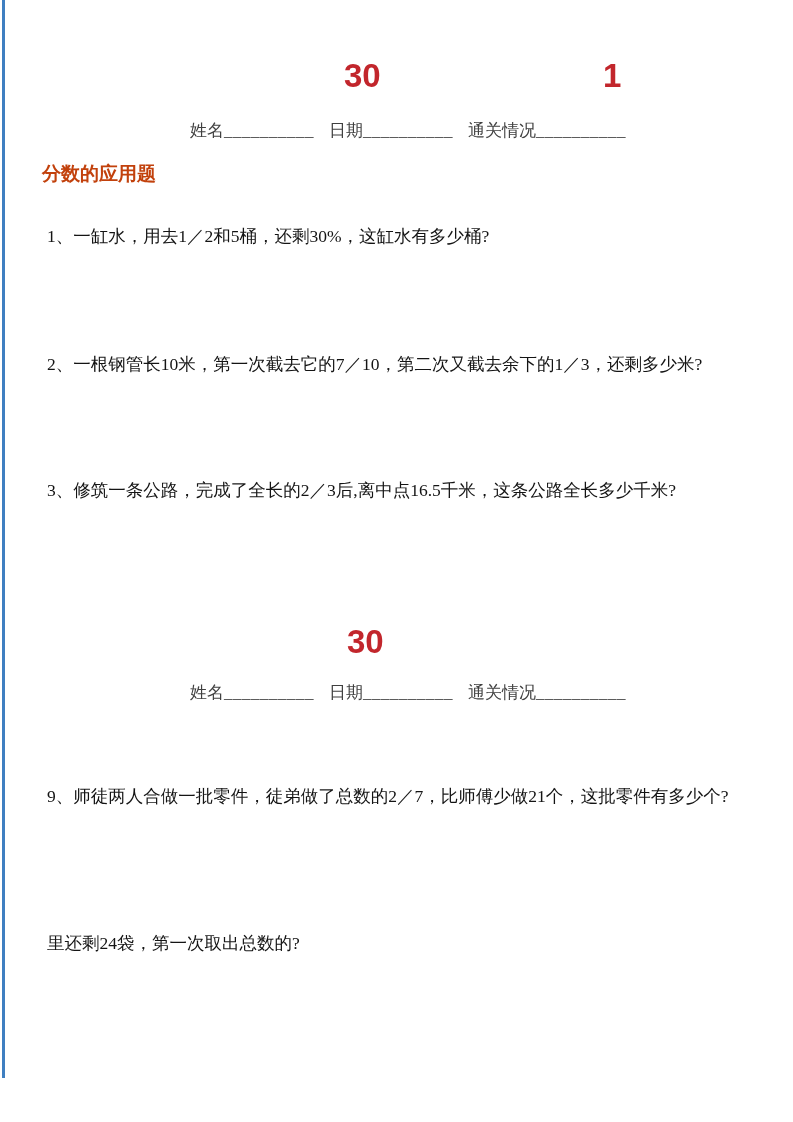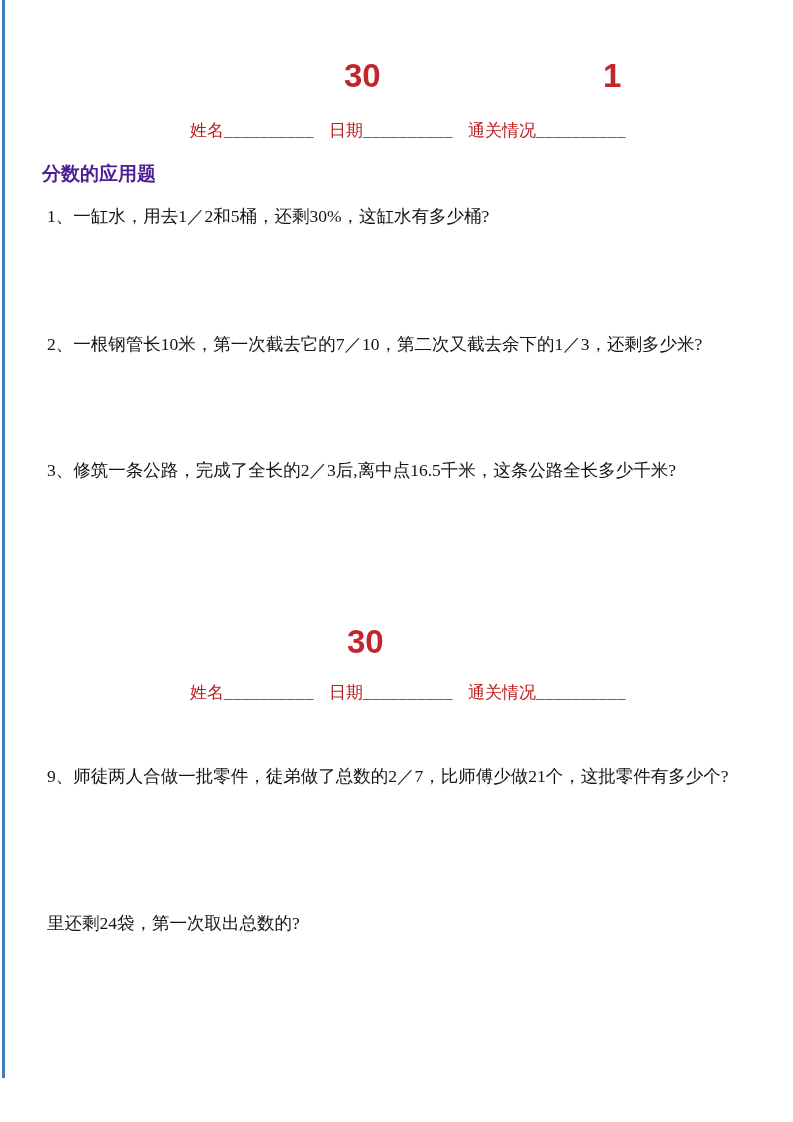--- a/index.html
+++ b/index.html
@@ -28,41 +28,42 @@
     line-height: 36px;
   }
   .hdr-row {
     position: absolute;
     left: 190px;
     display: flex;
     gap: 15px;
     font-size: 17px;
     line-height: 22px;
     white-space: nowrap;
-    color: #b91c1c;
+    color: #404040;
   }
   .hdr-item { display: flex; align-items: flex-end; }
   .blank { letter-spacing: 0.5px; }
   .section-heading {
     position: absolute;
     left: 42px;
     top: 161px;
     font-family: "Liberation Sans", "DejaVu Sans", sans-serif;
     font-weight: 700;
     font-size: 19px;
     line-height: 26px;
   }
   .question {
     position: absolute;
     left: 47px;
     width: 702px;
     font-size: 17.5px;
     line-height: 24px;
     color: #141414;
     white-space: nowrap;
+    margin-top: 20px;
   }
   .question.wrap2 { white-space: normal; }
   .q5-l1 {
     white-space: nowrap;
     text-align: justify;
     text-align-last: justify;
     width: 699px;
     display: block;
   }
   .q5-l2 {
@@ -89,21 +90,21 @@
     <span class="hdr-item">
         <span>日期</span>
         <span class="blank">__________</span>
       </span>
     <span class="hdr-item">
         <span>通关情况</span>
         <span class="blank">__________</span>
       </span>
   </div>
 
-  <div class="section-heading" style="color: #4c1d95;">分数的应用题</div>
+  <div class="section-heading" style="color: #c2410c;">分数的应用题</div>
 
   <div class="question" style="top:204px;">1、一缸水，用去1／2和5桶，还剩30%，这缸水有多少桶?</div>
 
   <div class="question" style="top:332px;">2、一根钢管长10米，第一次截去它的7／10，第二次又截去余下的1／3，还剩多少米?</div>
 
   <div class="question" style="top:458px;">3、修筑一条公路，完成了全长的2／3后,离中点16.5千米，这条公路全长多少千米?</div>
 
   <div class="score" style="left: 347px; top: 624px; color: rgb(194, 38, 44);">30</div>
 
   <div class="hdr-row" style="top:682px;">

